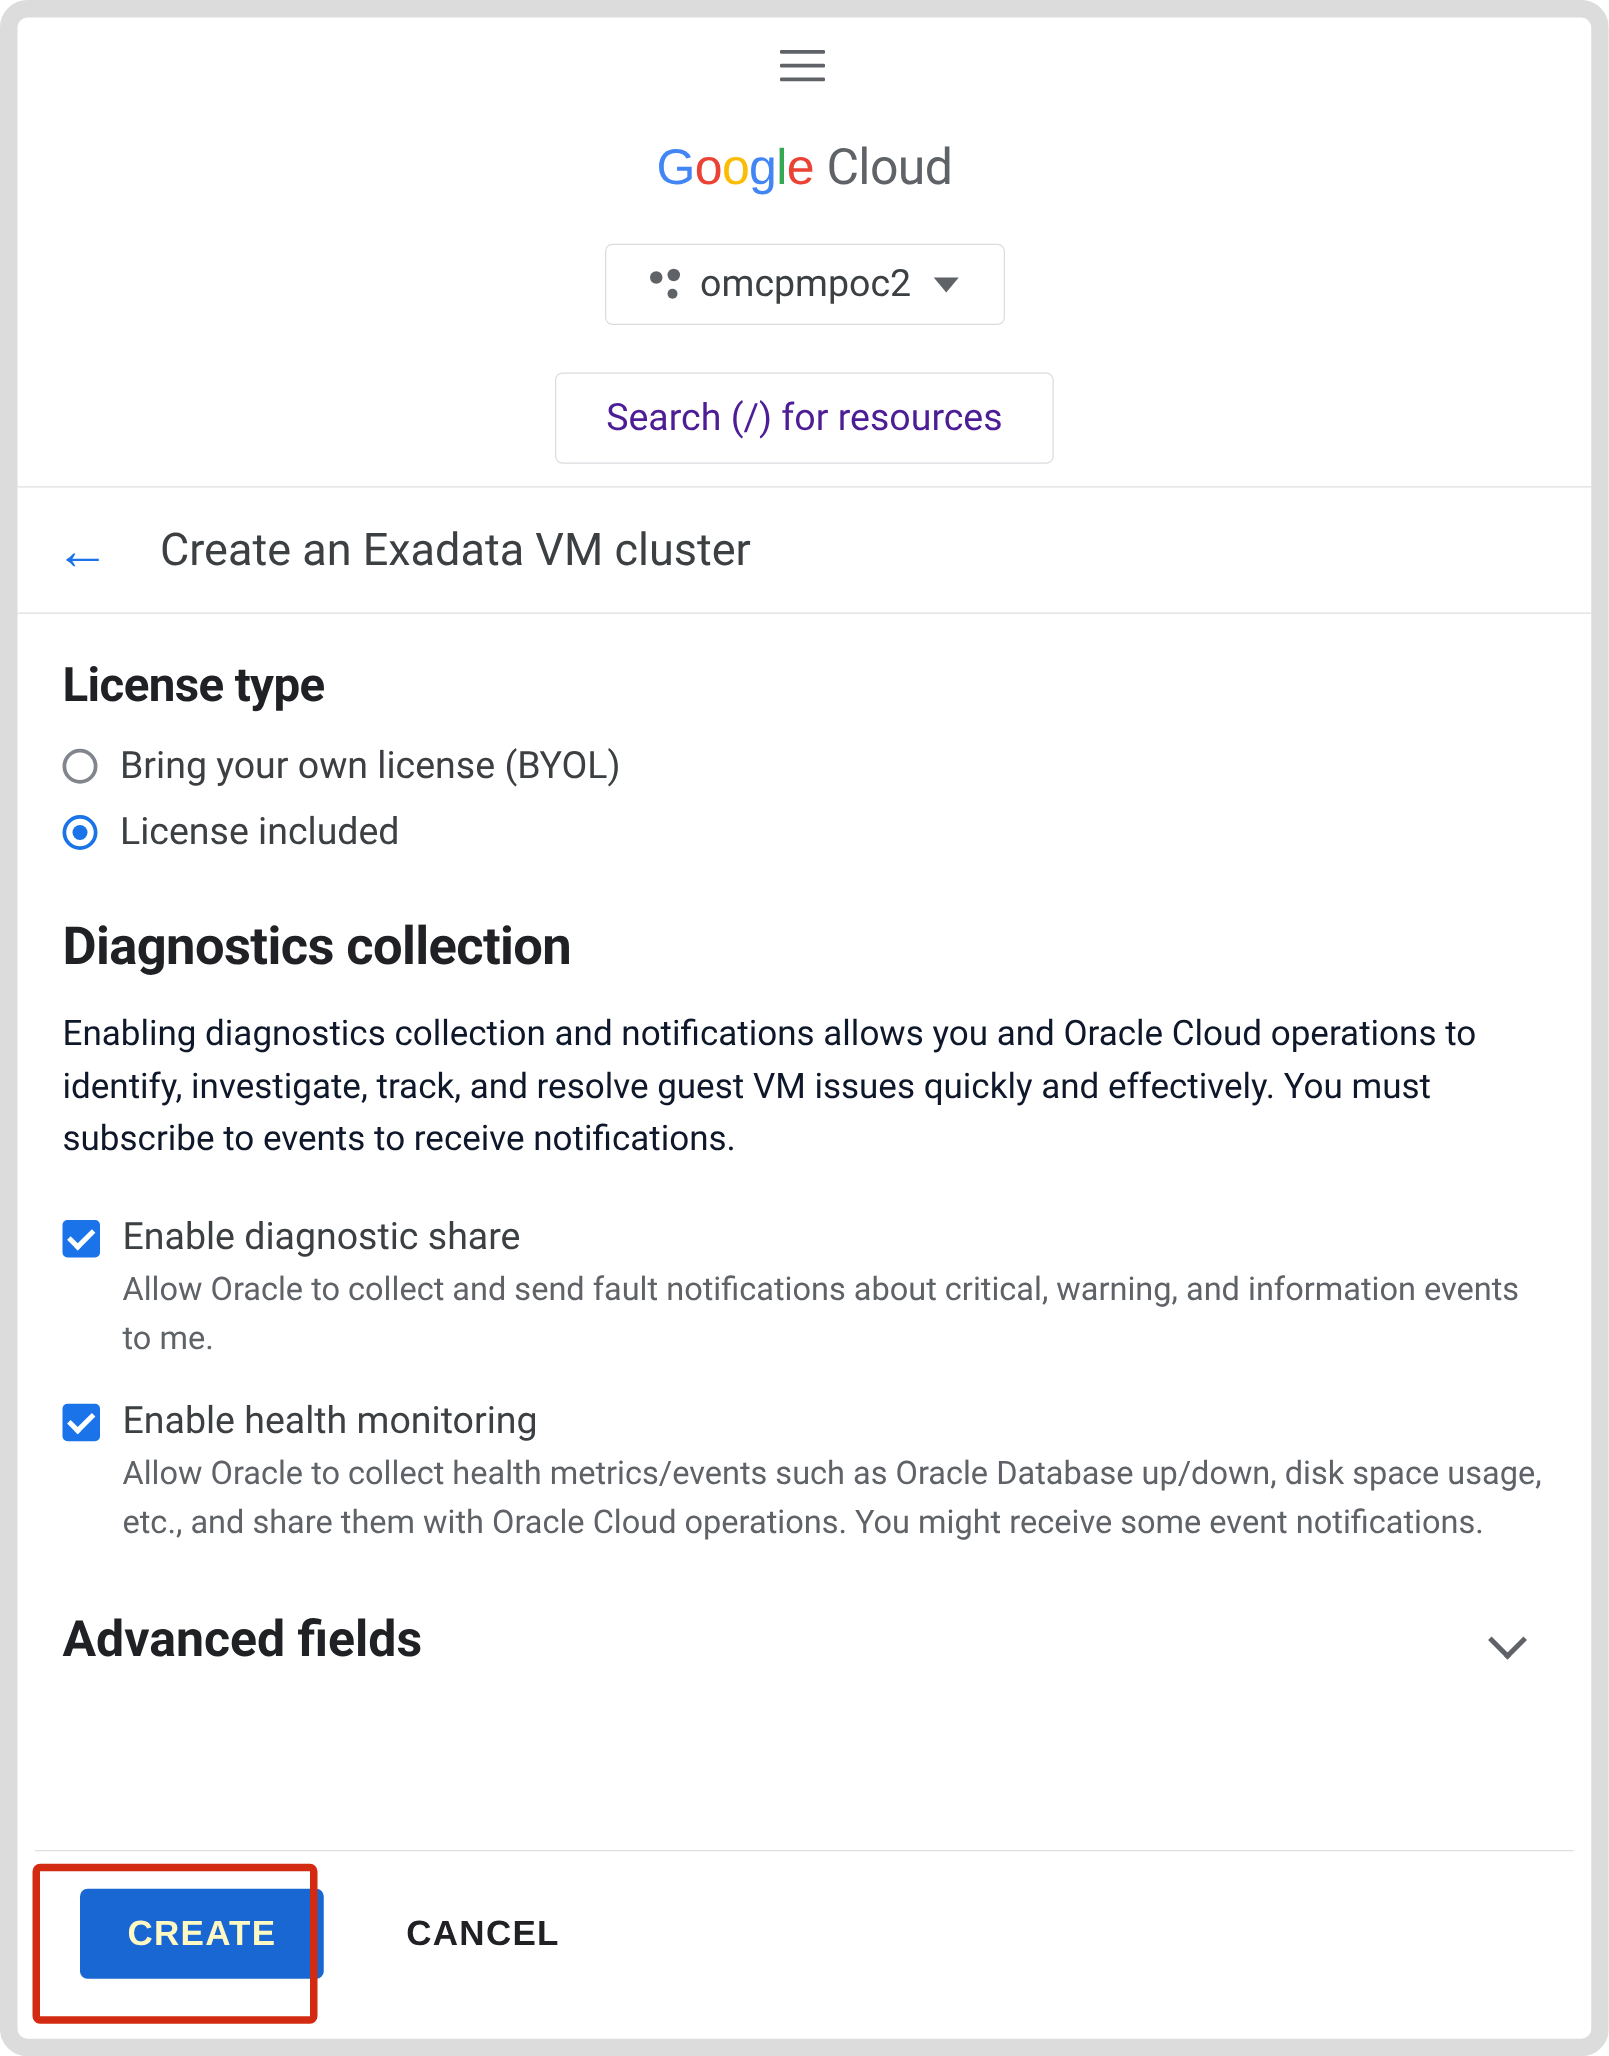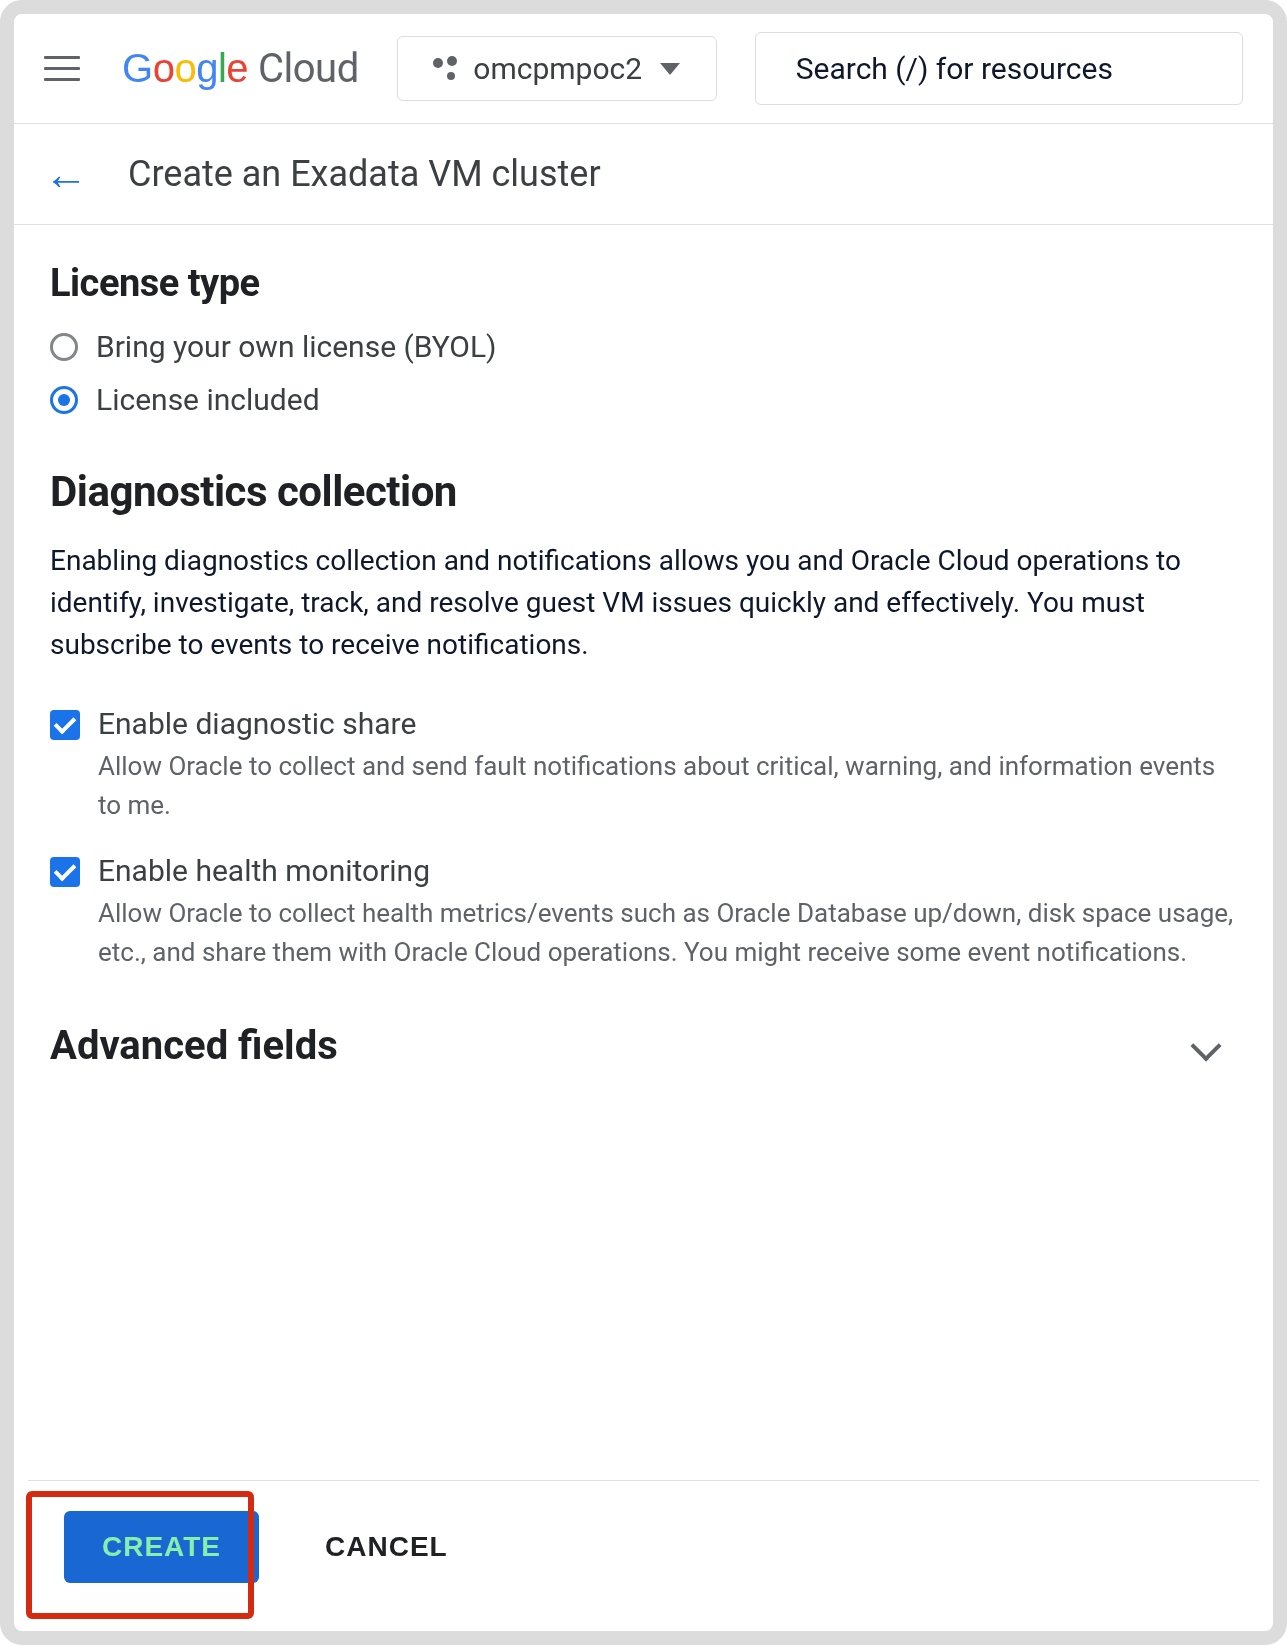--- a/index.html
+++ b/index.html
@@ -33,20 +33,21 @@
     overflow:hidden;
   }
 
   
   .topbar{
     display:flex;
     align-items:center;
     gap:38px;
     padding:18px 30px 18px 30px;
     border-bottom:1px solid var(--hairline);
+    flex-direction:column;
   }
   .hamburger{
     width:40px;height:40px;display:flex;flex-direction:column;justify-content:center;gap:8px;cursor:pointer;
   }
   .hamburger span{display:block;height:3px;width:36px;background:#5f6368;border-radius:1px;}
 
   .logo{display:flex;align-items:baseline;font-size:40px;font-weight:500;letter-spacing:-0.5px;}
   .logo .word{font-family:"Product Sans","Google Sans",Arial,sans-serif;font-weight:500;}
   .logo .cloud{color:#5f6368;margin-left:10px;font-weight:400;}
   .c-b{color:var(--logo-blue);}
@@ -76,21 +77,21 @@
   .caret-down{
     width:0;height:0;border-left:10px solid transparent;border-right:10px solid transparent;border-top:12px solid #5f6368;
   }
 
   .search{
     flex:1;
     border:1px solid var(--border);
     border-radius:6px;
     padding:18px 40px;
     font-size:30px;
-    color:#0f172a;
+    color:#4c1d95;
     white-space:nowrap;overflow:hidden;text-overflow:clip;
   }
 
   
   .page-header{
     display:flex;align-items:center;gap:40px;
     padding:28px 30px;
     border-bottom:1px solid var(--hairline);
   }
   .back-arrow{color:#1a73e8;font-size:44px;line-height:1;cursor:pointer;}
@@ -148,21 +149,21 @@
 
   
   .footer{
     position:absolute;left:14px;right:14px;bottom:14px;
     border-top:1px solid var(--hairline);
     background:#fff;
     padding:30px 36px 34px 36px;
     display:flex;align-items:center;gap:60px;
   }
   .btn-primary{
-    background:var(--blue-strong);color:#86efac;font-size:28px;font-weight:600;letter-spacing:1px;
+    background:var(--blue-strong);color:#fef9c3;font-size:28px;font-weight:600;letter-spacing:1px;
     border:none;border-radius:6px;padding:20px 38px;cursor:pointer;
   }
   .btn-flat{
     background:none;border:none;color:#202124;font-size:28px;font-weight:700;letter-spacing:1px;cursor:pointer;
   }
   .highlight-box{
     position:absolute;border:6px solid #d32b12;border-radius:6px;pointer-events:none;
     left:12px;bottom:12px;width:228px;height:128px;
   }
 </style>

